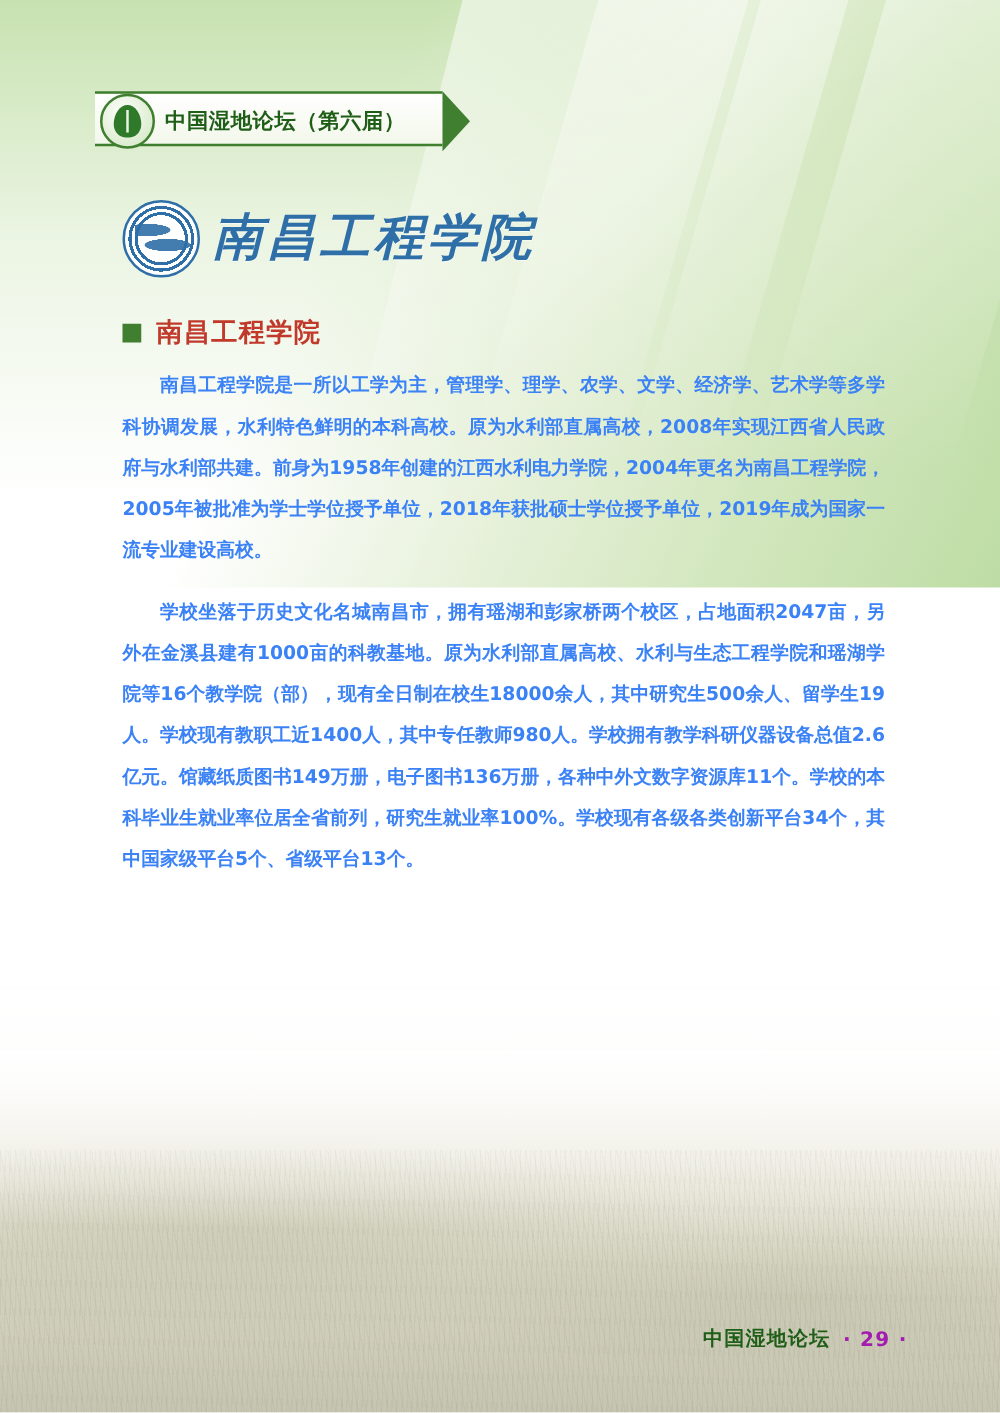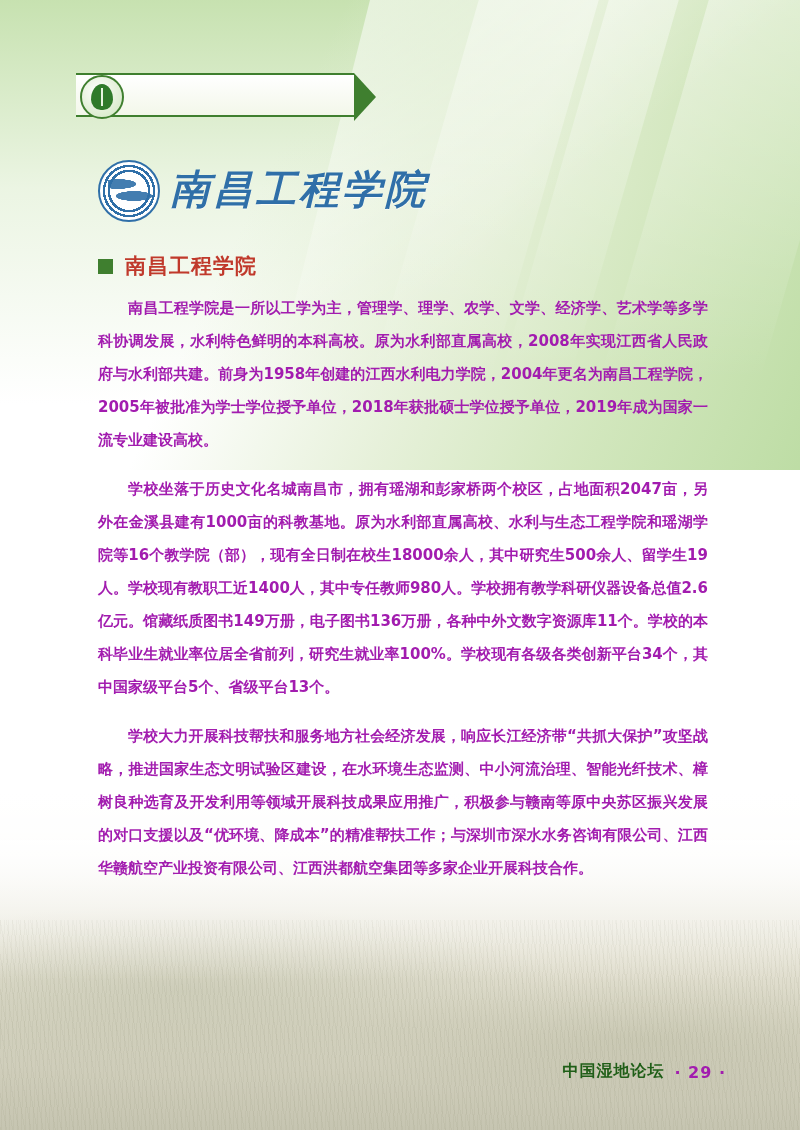--- a/index.html
+++ b/index.html
@@ -229,34 +229,34 @@
   .body-copy {
     position: absolute;
     left: 98px;
     top: 292px;
     width: 610px;
   }
   .body-copy p {
     margin: 0 0 16px 0;
     font-size: 15px;
     line-height: 33px;
-    color: #a21caf;
+    color: #3b82f6;
     font-weight: bold;
     text-align: justify;
     text-justify: inter-ideograph;
     text-indent: 2em;
   }
 
   
   .footer {
     position: absolute;
     right: 74px;
     bottom: 48px;
     display: flex;
-    align-items: flex-end;
+    align-items: center;
     gap: 10px;
   }
   .footer-title {
     font-size: 16px;
     font-weight: bold;
     color: #1f5e17;
     letter-spacing: 1px;
   }
   .footer-page {
     font-size: 16px;
@@ -276,37 +276,37 @@
 </div>
 <div class="bg-bottom-photo"></div>
 <div class="bg-bottom-texture"></div>
 <div class="bg-bottom-haze"></div>
 
 <div class="header-band">
   <div class="band-left">
     <div class="band-emblem">
       <div class="leaf"></div>
     </div>
+    <div class="band-title-left">中国湿地论坛（第六届）</div>
   </div>
 </div>
 
 <div class="uni-logo">
   <div class="uni-logo-mark">
     <div class="wave"></div>
   </div>
   <div class="uni-logo-text">南昌工程学院</div>
 </div>
 
 <div class="section-head">
   <span class="section-bullet"></span>
   <span class="section-title">南昌工程学院</span>
 </div>
 
 <div class="body-copy">
   <p>南昌工程学院是一所以工学为主，管理学、理学、农学、文学、经济学、艺术学等多学科协调发展，水利特色鲜明的本科高校。原为水利部直属高校，2008年实现江西省人民政府与水利部共建。前身为1958年创建的江西水利电力学院，2004年更名为南昌工程学院，2005年被批准为学士学位授予单位，2018年获批硕士学位授予单位，2019年成为国家一流专业建设高校。</p>
   <p>学校坐落于历史文化名城南昌市，拥有瑶湖和彭家桥两个校区，占地面积2047亩，另外在金溪县建有1000亩的科教基地。原为水利部直属高校、水利与生态工程学院和瑶湖学院等16个教学院（部），现有全日制在校生18000余人，其中研究生500余人、留学生19人。学校现有教职工近1400人，其中专任教师980人。学校拥有教学科研仪器设备总值2.6亿元。馆藏纸质图书149万册，电子图书136万册，各种中外文数字资源库11个。学校的本科毕业生就业率位居全省前列，研究生就业率100%。学校现有各级各类创新平台34个，其中国家级平台5个、省级平台13个。</p>
-  <p>学校大力开展科技帮扶和服务地方社会经济发展，响应长江经济带“共抓大保护”攻坚战略，推进国家生态文明试验区建设，在水环境生态监测、中小河流治理、智能光纤技术、樟树良种选育及开发利用等领域开展科技成果应用推广，积极参与赣南等原中央苏区振兴发展的对口支援以及“优环境、降成本”的精准帮扶工作；与深圳市深水水务咨询有限公司、江西华赣航空产业投资有限公司、江西洪都航空集团等多家企业开展科技合作。</p>
 </div>
 
 <div class="footer">
   <span class="footer-title">中国湿地论坛</span>
   <span class="footer-page">· 29 ·</span>
 </div>
 
 </body></html>

